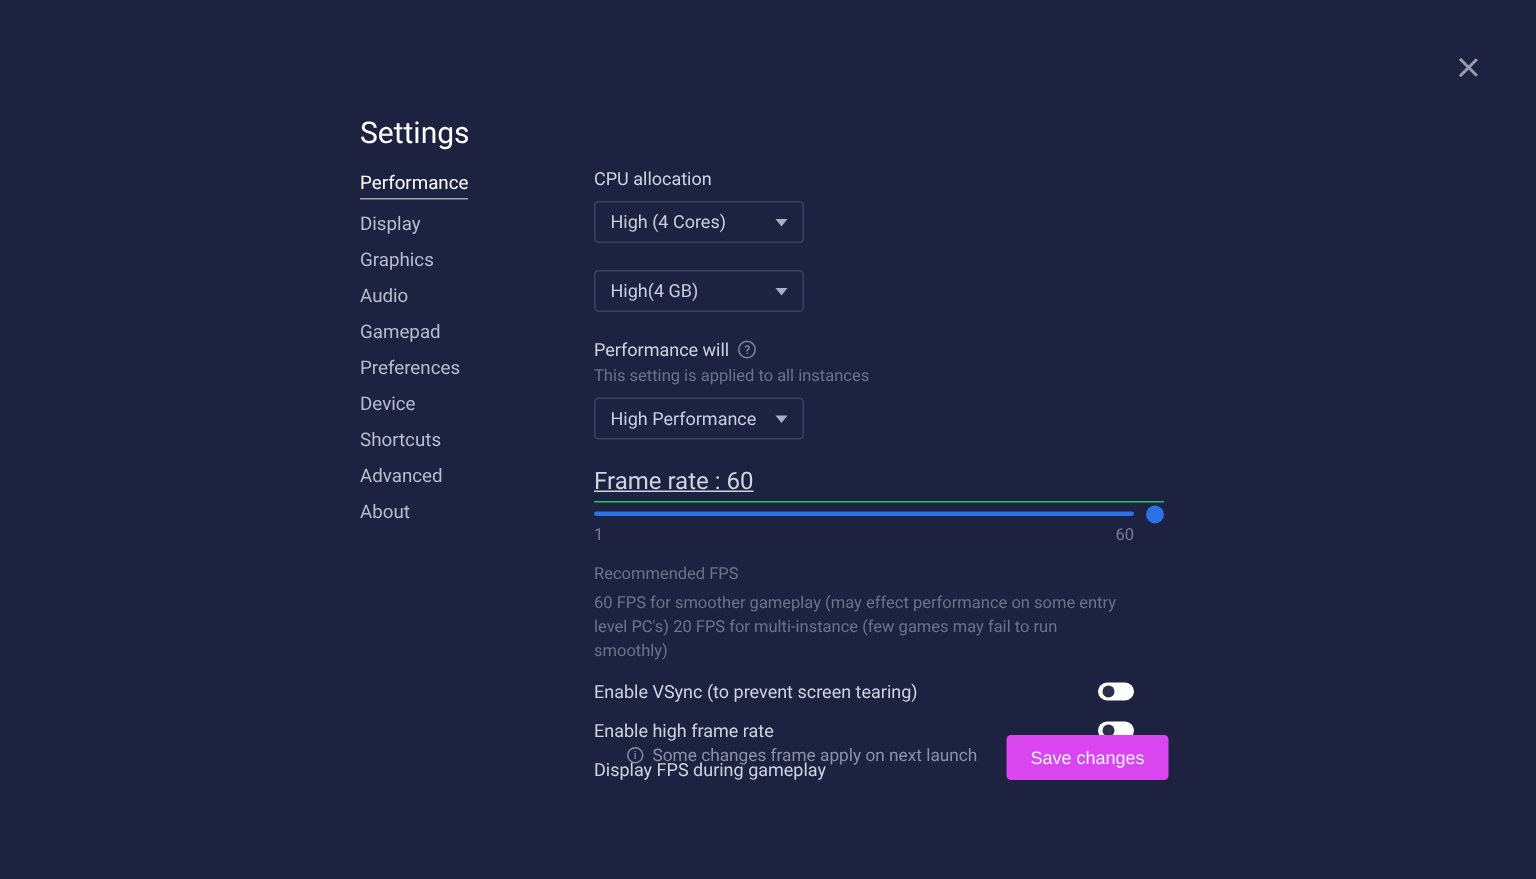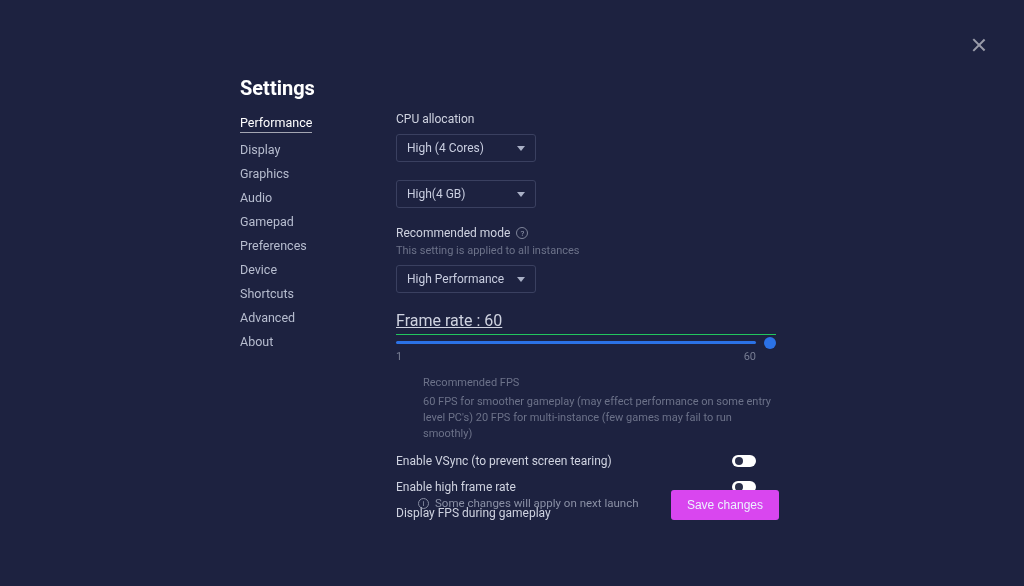--- a/index.html
+++ b/index.html
@@ -31,21 +31,21 @@
     background: #fff;
   }
   .close-btn::before { transform: rotate(45deg); }
   .close-btn::after  { transform: rotate(-45deg); }
 
   .page-title {
     position: absolute;
     left: 240px;
     top: 76px;
     font-size: 20px;
-    font-weight: 700;
+    font-weight: 400;
     color: #fff;
   }
 
   .sidebar {
     position: absolute;
     left: 240px;
     top: 115px;
     width: 130px;
     display: flex;
     flex-direction: column;
@@ -149,21 +149,20 @@
     font-size: 11px;
     color: #777d93;
   }
 
   .rec-block {
     margin-top: 12px;
     font-size: 11px;
     color: #6c7289;
     line-height: 1.45;
     width: 360px;
-    margin-left: 27px;
   }
   .rec-title { margin-bottom: 3px; }
 
   .toggle-row {
     display: flex;
     align-items: center;
     justify-content: space-between;
     margin-top: 12px;
     width: 360px;
   }
@@ -253,21 +252,21 @@
 
   <div class="field-group">
     <div class="select">
       <span>High(4 GB)</span>
       <span class="chev"></span>
     </div>
   </div>
 
   <div class="field-group">
     <div class="field-label">
-      <span>Recommended mode</span>
+      <span>Performance will</span>
       <span class="help-icon">?</span>
     </div>
     <div class="sub-note">This setting is applied to all instances</div>
     <div class="select">
       <span>High Performance</span>
       <span class="chev"></span>
     </div>
   </div>
 
   <div class="slider-row">
@@ -303,16 +302,16 @@
     <span class="toggle-row-label">Display FPS during gameplay</span>
     <span class="toggle">
         <span class="knob"></span>
       </span>
   </div>
 
 </div>
 
 <div class="footer-note">
   <span class="info-icon">i</span>
-  <span>Some changes will apply on next launch</span>
+  <span>Some changes frame apply on next launch</span>
 </div>
 
 <button class="save-btn">Save changes</button>
 
 </body></html>

